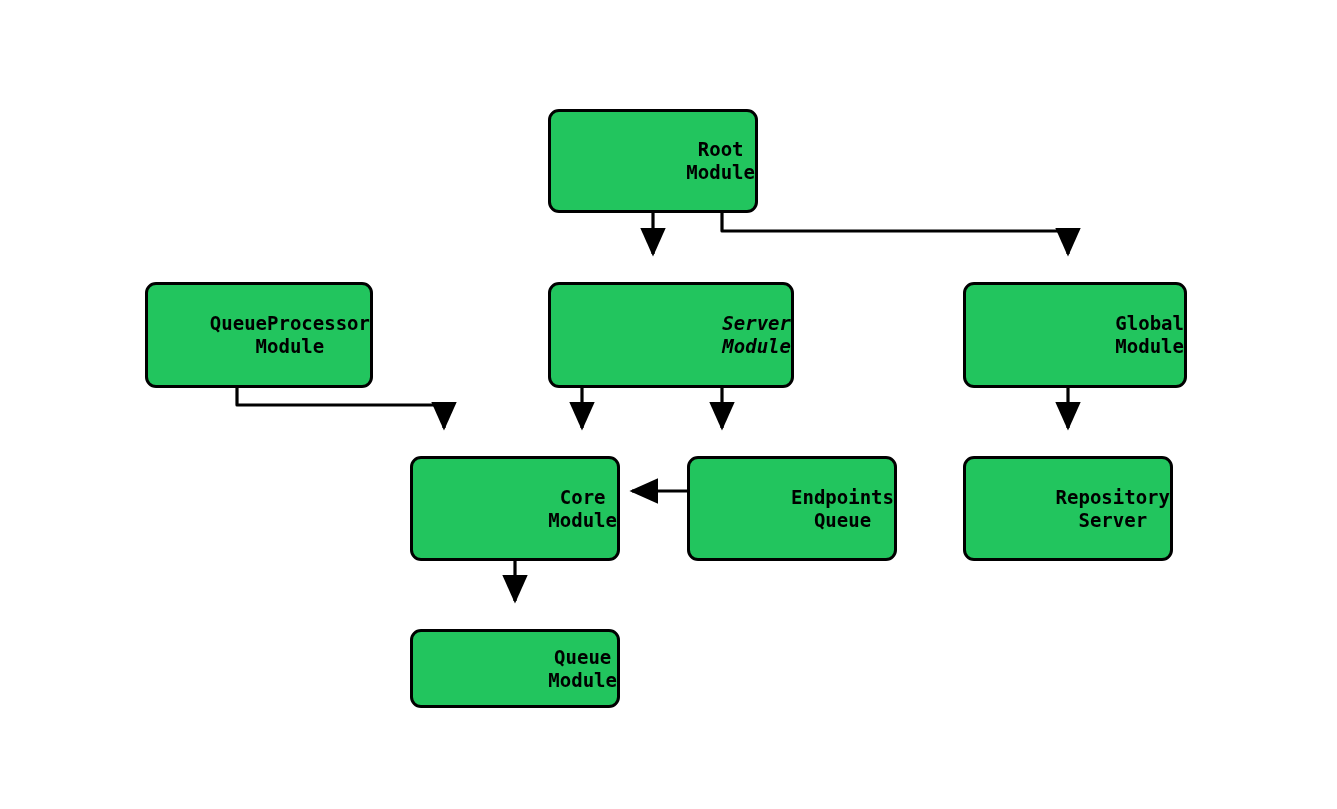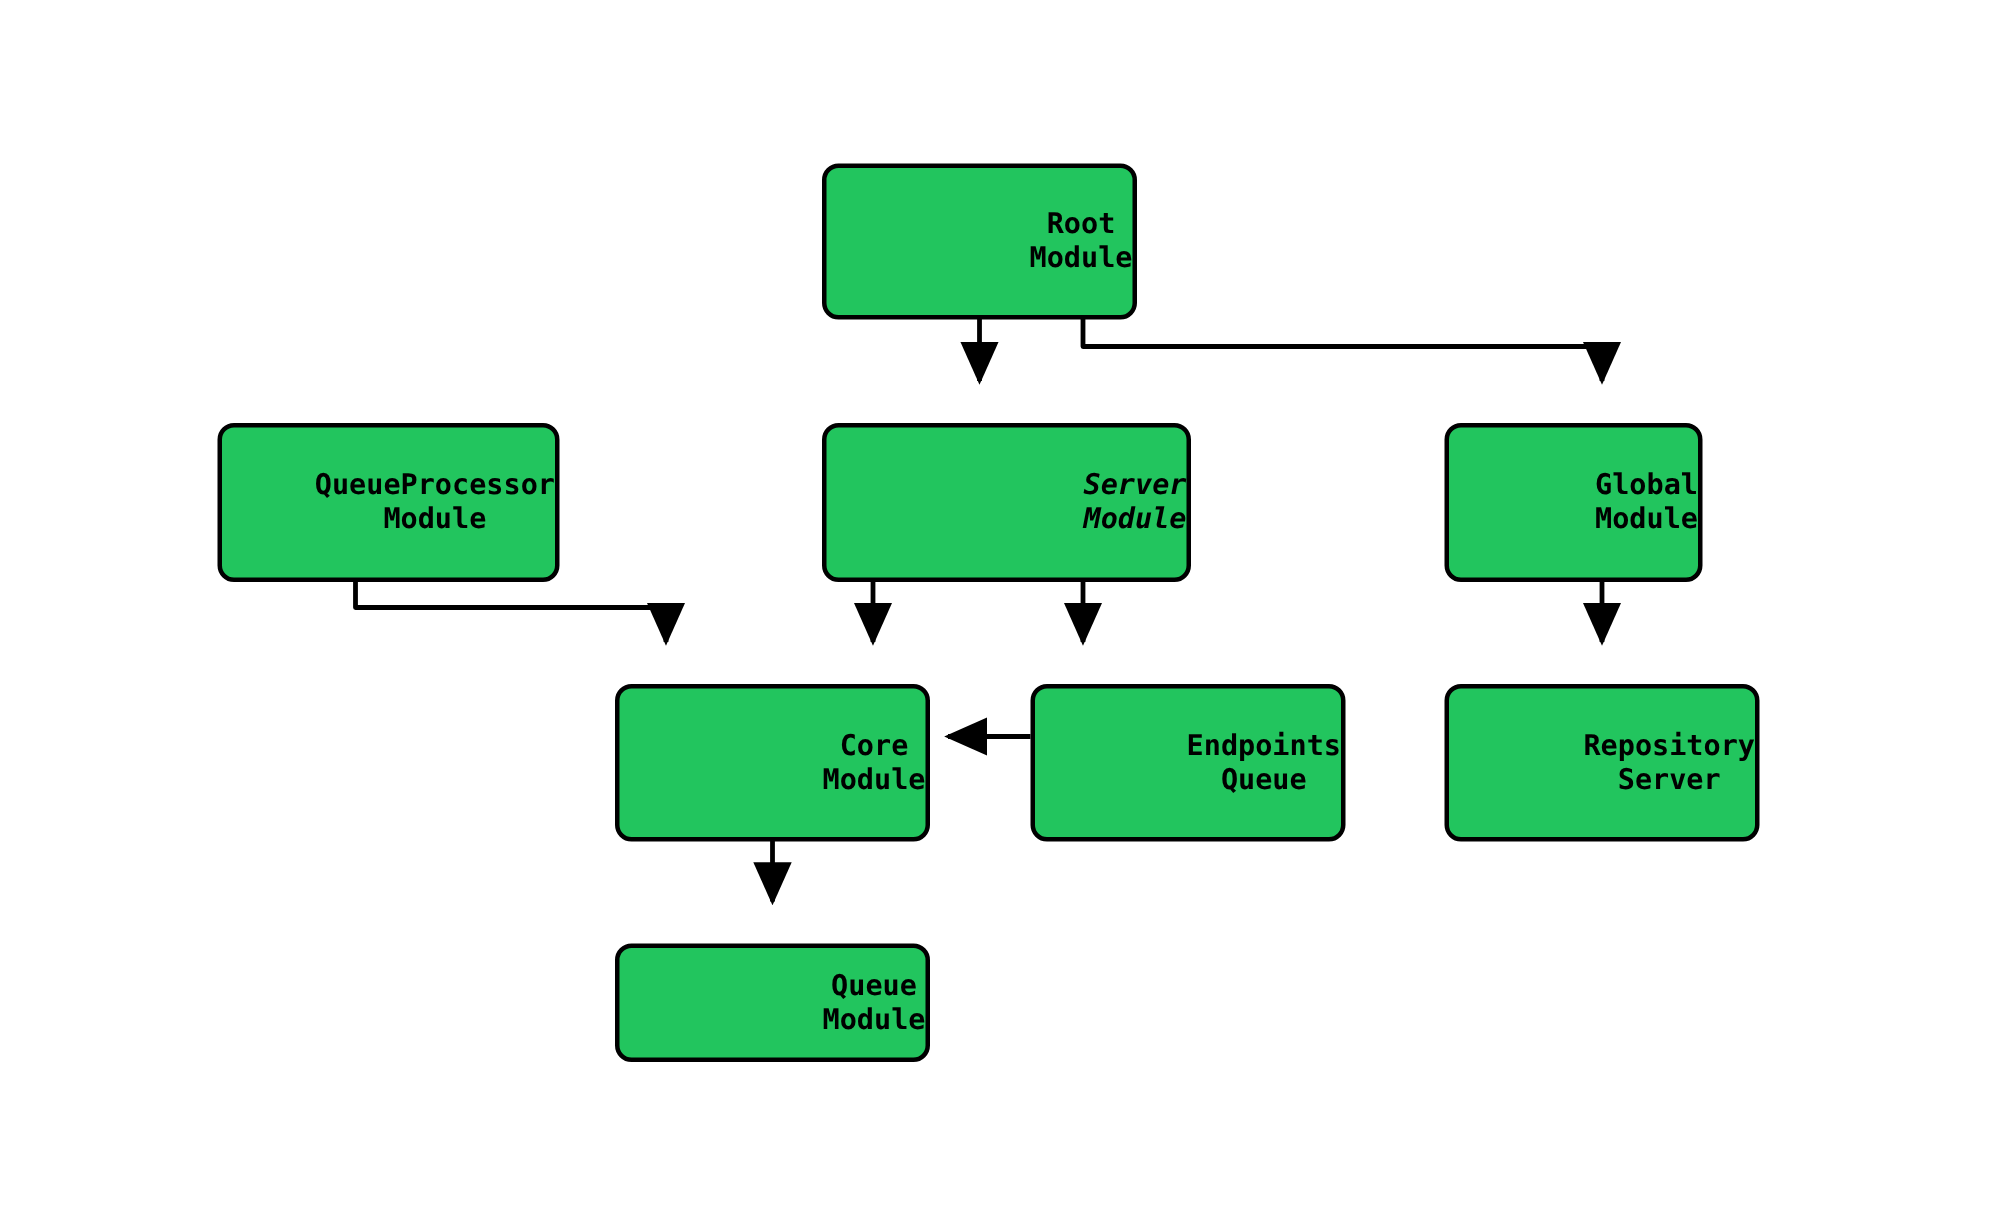--- a/index.html
+++ b/index.html
@@ -87,21 +87,21 @@
   <div class="node" id="node-queueprocessor" style="left: 145px; top: 266px; width: 228px; height: 106px;">
     <span class="node-label">QueueProcessor
 Module</span>
   </div>
 
   <div class="node" id="node-server" style="left: 548px; top: 266px; width: 246px; height: 106px; font-style: italic;">
     <span class="node-label">Server
 Module</span>
   </div>
 
-  <div class="node" id="node-global" style="left: 963px; top: 266px; width: 172px; height: 106px; padding-left: 35px;">
+  <div class="node" id="node-global" style="left: 963px; top: 266px; width: 224px; height: 106px; padding-left: 35px;">
     <span class="node-label">Global
 Module</span>
   </div>
 
   <div class="node" id="node-core" style="left: 410px; top: 440px; width: 210px; height: 105px; padding-left: 12px;">
     <span class="node-label">Core
 Module</span>
   </div>
 
   <div class="node" id="node-endpoints" style="left: 687px; top: 440px; width: 210px; height: 105px;">

